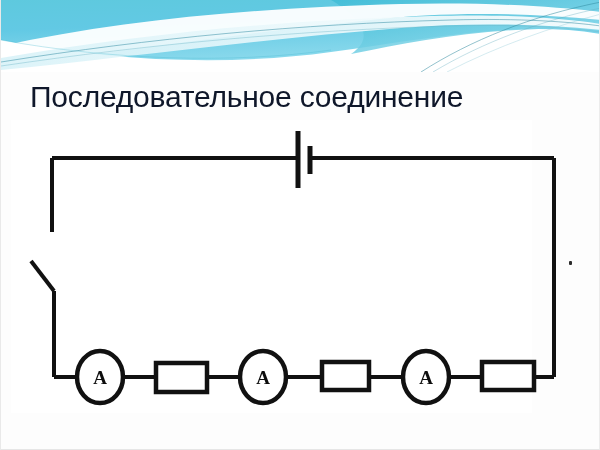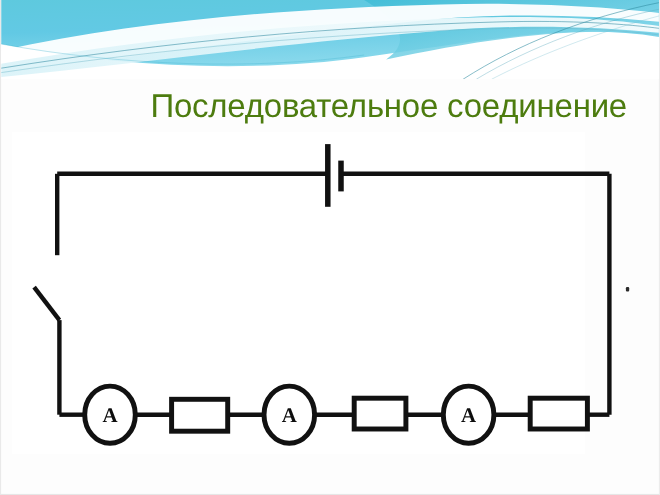--- a/index.html
+++ b/index.html
@@ -34,22 +34,21 @@
     left:29px;
     top:78px;
     width:540px;
     height:42px;
     font-family:"Liberation Sans", sans-serif;
     font-size:30px;
     font-weight:400;
     letter-spacing:-0.2px;
     line-height:38px;
     white-space:nowrap;
-    color:#4d7c0f;
-    text-align:right;
+    color:#0f172a;
   }
   .content-image{
     position:absolute;
     left:10px;
     top:120px;
     width:521px;
     height:293px;
     background:#ffffff;
   }
   .circuit-wrap{

